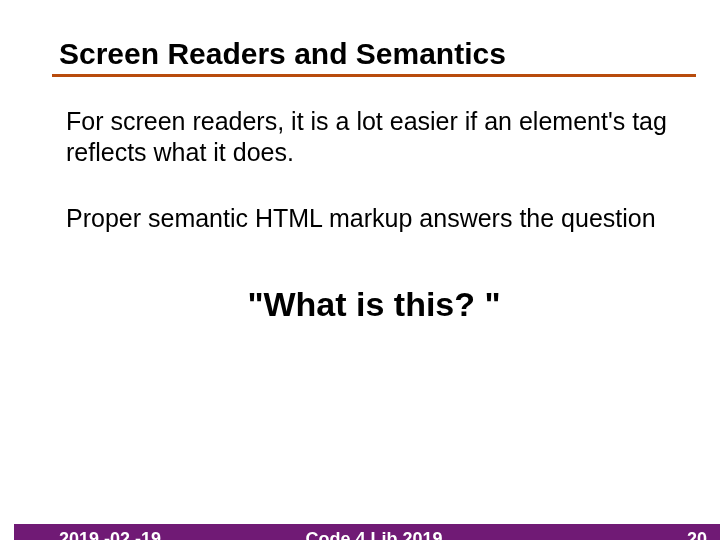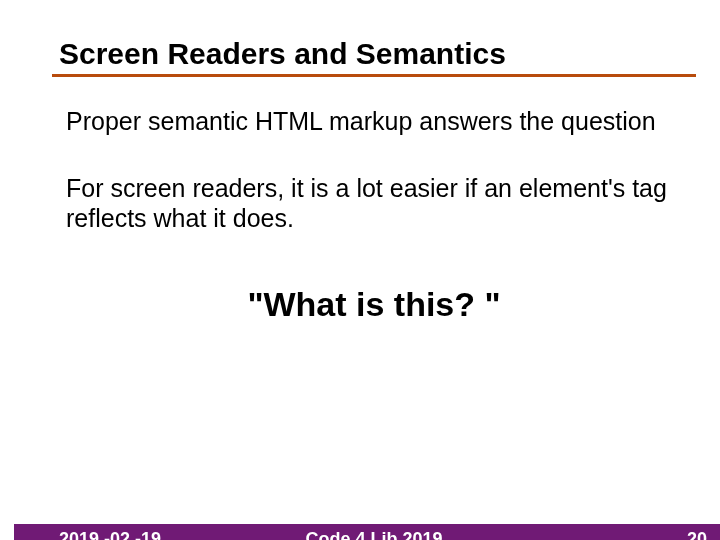--- a/index.html
+++ b/index.html
@@ -73,22 +73,22 @@
 </head>
 <body>
 
 <div class="slide">
 
   <div class="title">Screen Readers and Semantics</div>
 
   <div class="rule"></div>
 
   <div class="body">
+    <p>For screen readers, it is a lot easier if an element's tag reflects what it does.</p>
     <p>Proper semantic HTML markup answers the question</p>
-    <p>For screen readers, it is a lot easier if an element's tag reflects what it does.</p>
     <div class="callout">"What is this? "</div>
   </div>
 
   <div class="footer">
     <span class="left">2019 -02 -19</span>
     <span class="center">Code 4 Lib 2019</span>
     <span class="right">20</span>
   </div>
 
 </div>

